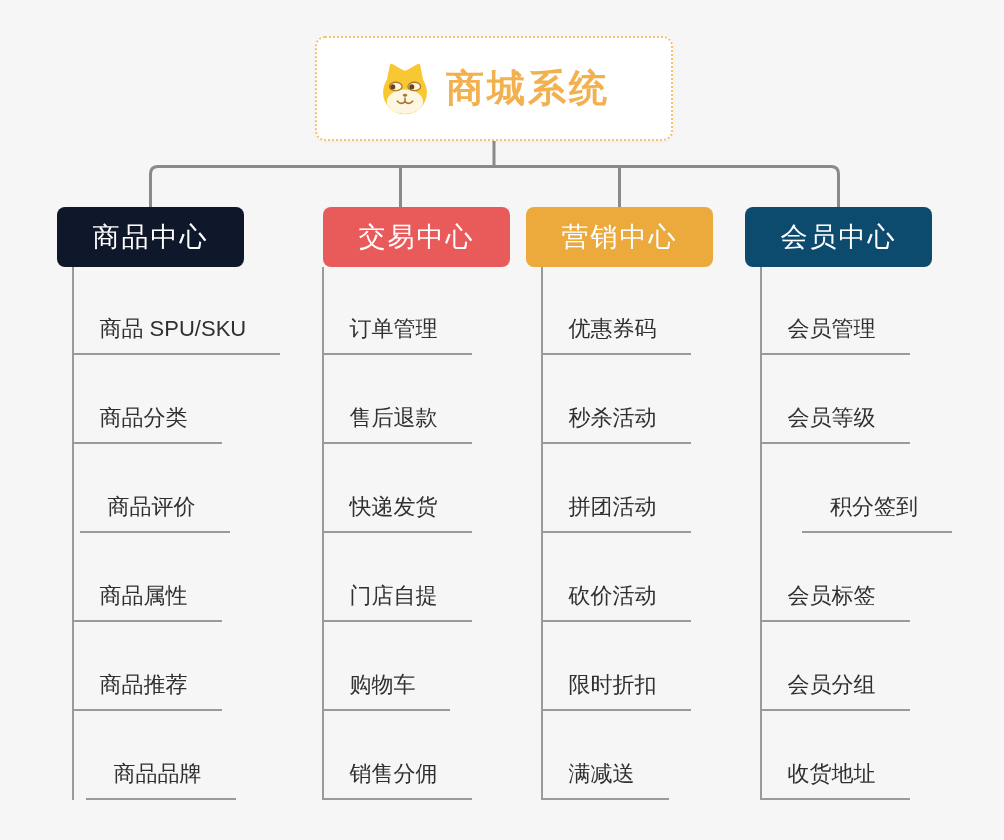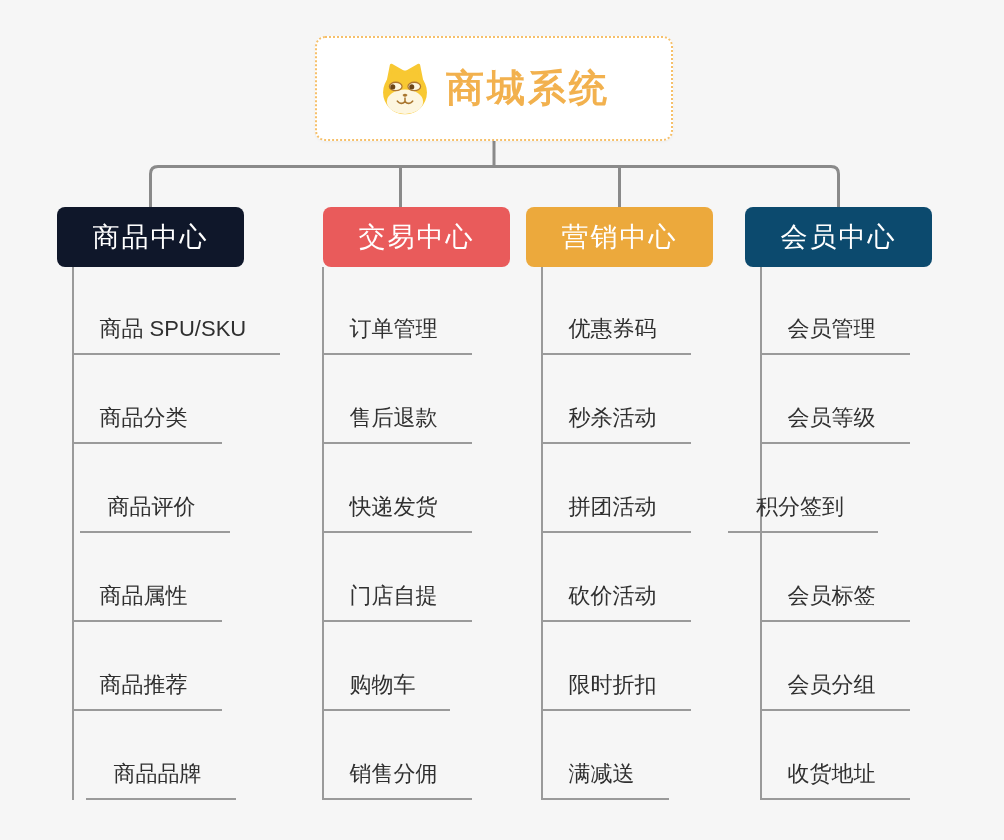--- a/index.html
+++ b/index.html
@@ -105,17 +105,17 @@
     <div class="leaf" style="left: 540.5px; top: 493px;"><span>拼团活动</span></div>
     <div class="leaf" style="left: 540.5px; top: 582px;"><span>砍价活动</span></div>
     <div class="leaf" style="left: 540.5px; top: 671px;"><span>限时折扣</span></div>
     <div class="leaf" style="left: 540.5px; top: 760px;"><span>满减送</span></div>
     <div class="branch-node" style="left: 745px; background: #0c4a6e;">
       <span>会员中心</span>
     </div>
     <div class="spine" style="left: 759.5px;"></div>
     <div class="leaf" style="left: 759.5px; top: 315px;"><span>会员管理</span></div>
     <div class="leaf" style="left: 759.5px; top: 404px;"><span>会员等级</span></div>
-    <div class="leaf" style="left: 728px; top: 493px;"><span>积分签到</span></div>
+    <div class="leaf" style="left: 802px; top: 493px;"><span>积分签到</span></div>
     <div class="leaf" style="left: 759.5px; top: 582px;"><span>会员标签</span></div>
     <div class="leaf" style="left: 759.5px; top: 671px;"><span>会员分组</span></div>
     <div class="leaf" style="left: 759.5px; top: 760px;"><span>收货地址</span></div>
   </div>
 
 </body></html>

